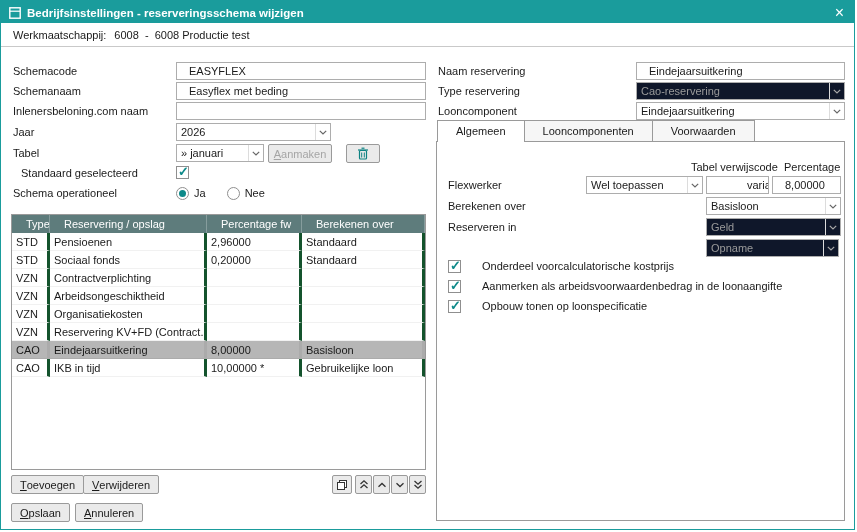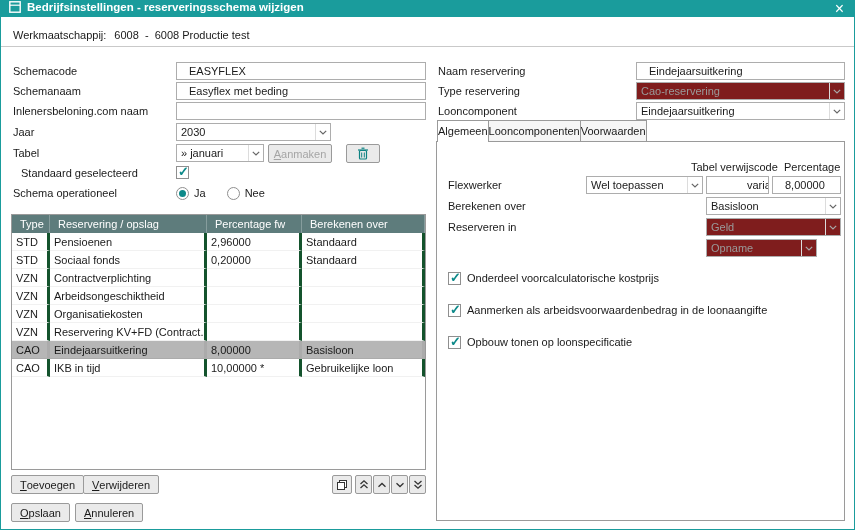--- a/index.html
+++ b/index.html
@@ -1,61 +1,61 @@
 <!DOCTYPE html>
 <html style="--accent: #1a9c9c; --titlebar-bg: #1a9c9c; --table-header-bg: #5e7c7c; --selected-row-bg: #b6b6b6; --check-color: #0e8a8a;"><head>
 <meta charset="utf-8">
 <style>
   * { margin:0; padding:0; box-sizing:border-box; }
   html,body { width:857px; height:532px; }
   body { font-family:"Liberation Sans", sans-serif; font-size:11px; color:#1a1a1a; background:#fff; }
   button { font:inherit; }
   .window { position:relative; width:855px; height:530px; border:1px solid var(--accent,#1a9c9c); background:#fff; overflow:hidden; }
 
-  .titlebar { position:absolute; left:0; top:0; width:100%; height:16px; background:var(--titlebar-bg,#1a9c9c); color:#fff; display:flex; align-items:flex-start; padding:0 8px; gap:6px; }
+  .titlebar { position:absolute; left:0; top:0; width:100%; height:22px; background:var(--titlebar-bg,#1a9c9c); color:#fff; display:flex; align-items:center; padding:12px 8px; gap:6px; }
   .title-text { font-weight:bold; font-size:11.5px; flex:1; white-space:nowrap; }
   .close { font-size:16px; line-height:1; cursor:pointer; padding:0 2px; }
 
   .contextbar { position:absolute; left:0; top:22px; width:100%; height:24px; border-bottom:1px solid #c9c9c9; display:flex; align-items:center; padding:0 12px; background:#fff; }
   .ctx-label { margin-right:8px; }
   .ctx-value { white-space:pre; }
 
   .lbl { position:absolute; height:18px; line-height:18px; white-space:nowrap; }
   .field { position:absolute; height:18px; border:1px solid #adadad; background:#fff; display:flex; align-items:center; padding:0 12px; overflow:hidden; white-space:nowrap; }
   .select { position:absolute; height:18px; border:1px solid #adadad; background:#fff; display:flex; align-items:center; justify-content:space-between; padding:0 0 0 4px; cursor:pointer; overflow:hidden; white-space:nowrap; }
   .select .chev { width:15px; display:flex; align-items:center; justify-content:center; color:#666; border-left:1px solid #dcdcdc; align-self:stretch; }
-  .select.disabled { background:#7f1d1d; color:#9a9a9a; cursor:default; }
+  .select.disabled { background:#0f172a; color:#9a9a9a; cursor:default; }
   .select.disabled .chev { color:#a8a8a8; }
 
   .btn { position:absolute; height:19px; background:#eaeaea; border:1px solid #9a9a9a; border-radius:2px; font-size:11px; color:#1a1a1a; display:flex; align-items:center; justify-content:center; padding:0 8px; cursor:pointer; white-space:nowrap; }
   .btn.disabled { color:#a5a5a5; cursor:default; }
   .btn.iconbtn { padding:0; color:#333; }
 
   .checkbox { width:13px; height:13px; border:1px solid #8f8f8f; background:#fff; display:inline-block; position:relative; flex:none; cursor:pointer; }
   .checkbox.checked::after { content:"\2713"; position:absolute; left:1px; top:-3px; font-size:13px; font-weight:bold; color:var(--check-color,#0e8a8a); }
   .radio { width:13px; height:13px; border:1px solid #8f8f8f; border-radius:50%; background:#fff; display:inline-block; position:relative; flex:none; cursor:pointer; }
   .radio.checked::after { content:""; position:absolute; left:2px; top:2px; width:7px; height:7px; border-radius:50%; background:var(--check-color,#0e8a8a); }
   .radiogroup { position:absolute; height:18px; display:flex; align-items:center; gap:5px; }
 
   .table { position:absolute; left:10px; top:213px; width:415px; height:256px; border:1px solid #9a9a9a; background:#fff; overflow:hidden; }
   .thead { display:grid; grid-template-columns:38px 157px 95px 1fr; height:18px; background:var(--table-header-bg,#5e7c7c); color:#fff; }
-  .thead span { padding:0 8px; line-height:18px; border-right:1px solid rgba(255,255,255,0.25); overflow:hidden; white-space:nowrap; }
+  .thead span { padding:0 14px; line-height:18px; border-right:1px solid rgba(255,255,255,0.25); overflow:hidden; white-space:nowrap; }
   .trow { display:grid; grid-template-columns:38px 157px 95px 1fr; height:18px; cursor:pointer; }
   .trow.selected { background:var(--selected-row-bg,#b6b6b6); }
   .tc { padding:0 4px; line-height:18px; border-right:3px solid #14532d; border-bottom:1px solid #f1f1f1; white-space:nowrap; overflow:hidden; }
   .trow.selected .tc { border-color:rgba(0,0,0,0.06); }
 
   .tabs { position:absolute; left:436px; top:119px; height:22px; display:flex; z-index:2; }
-  .tab { height:21px; line-height:20px; padding:0 0; border:1px solid #9a9a9a; border-bottom:none; background:#f6f6f6; margin-right:-1px; cursor:pointer; }
+  .tab { height:21px; line-height:20px; padding:0 18px; border:1px solid #9a9a9a; border-bottom:none; background:#f6f6f6; margin-right:-1px; cursor:pointer; }
   .tab.active { height:22px; background:#fff; z-index:3; }
 
   .panel { position:absolute; left:435px; top:140px; width:409px; height:380px; border:1px solid #9a9a9a; background:#fff; z-index:1; }
   .panel .lbl, .panel .field, .panel .select { position:absolute; }
   .chkcol { position:absolute; left:11px; top:114px; display:flex; flex-direction:column; }
-  .chkrow { display:flex; align-items:center; gap:6px; height:20px;margin-top:12px; }
+  .chkrow { display:flex; align-items:center; gap:21px; height:20px; }
 </style>
 </head>
 <body>
 
 <div class="window">
 
   <div class="titlebar">
     <span style="display:flex;">
       <svg width="12" height="12" viewBox="0 0 12 12">
           <rect x="0.8" y="0.8" width="10.4" height="10.4" fill="none" stroke="#fff" stroke-width="1.4"></rect>
@@ -81,21 +81,21 @@
     <span>Easyflex met beding</span>
   </div>
 
   <span class="lbl" style="left:12px; top:101px;">Inlenersbeloning.com naam</span>
   <div class="field" style="left:175px; top:101px; width:250px;">
     <span></span>
   </div>
 
   <span class="lbl" style="left:12px; top:122px;text-align:center;">Jaar</span>
   <div class="select" style="left:175px; top:122px; width:155px;">
-    <span>2030</span>
+    <span>2026</span>
     <span class="chev">
         <svg width="8" height="5" viewBox="0 0 8 5">
           <path d="M0.8 0.8L4 4L7.2 0.8" fill="none" stroke="currentColor" stroke-width="1.2"></path>
         </svg>
       </span>
   </div>
 
   <span class="lbl" style="left:12px; top:143px;">Tabel</span>
   <div class="select" style="left:175px; top:143px; width:88px;">
     <span>» januari</span>
@@ -315,21 +315,21 @@
     <span class="lbl" style="left:11px; top:76px;">Reserveren in</span>
     <div class="select disabled" style="left:269px; top:76px; width:135px;">
       <span>Geld</span>
       <span class="chev">
           <svg width="8" height="5" viewBox="0 0 8 5">
             <path d="M0.8 0.8L4 4L7.2 0.8" fill="none" stroke="currentColor" stroke-width="1.2"></path>
           </svg>
         </span>
     </div>
 
-    <div class="select disabled" style="left:269px; top:97px; width:111px;">
+    <div class="select disabled" style="left:269px; top:97px; width:133px;">
       <span>Opname</span>
       <span class="chev">
           <svg width="8" height="5" viewBox="0 0 8 5">
             <path d="M0.8 0.8L4 4L7.2 0.8" fill="none" stroke="currentColor" stroke-width="1.2"></path>
           </svg>
         </span>
     </div>
 
     <div class="chkcol">
 

